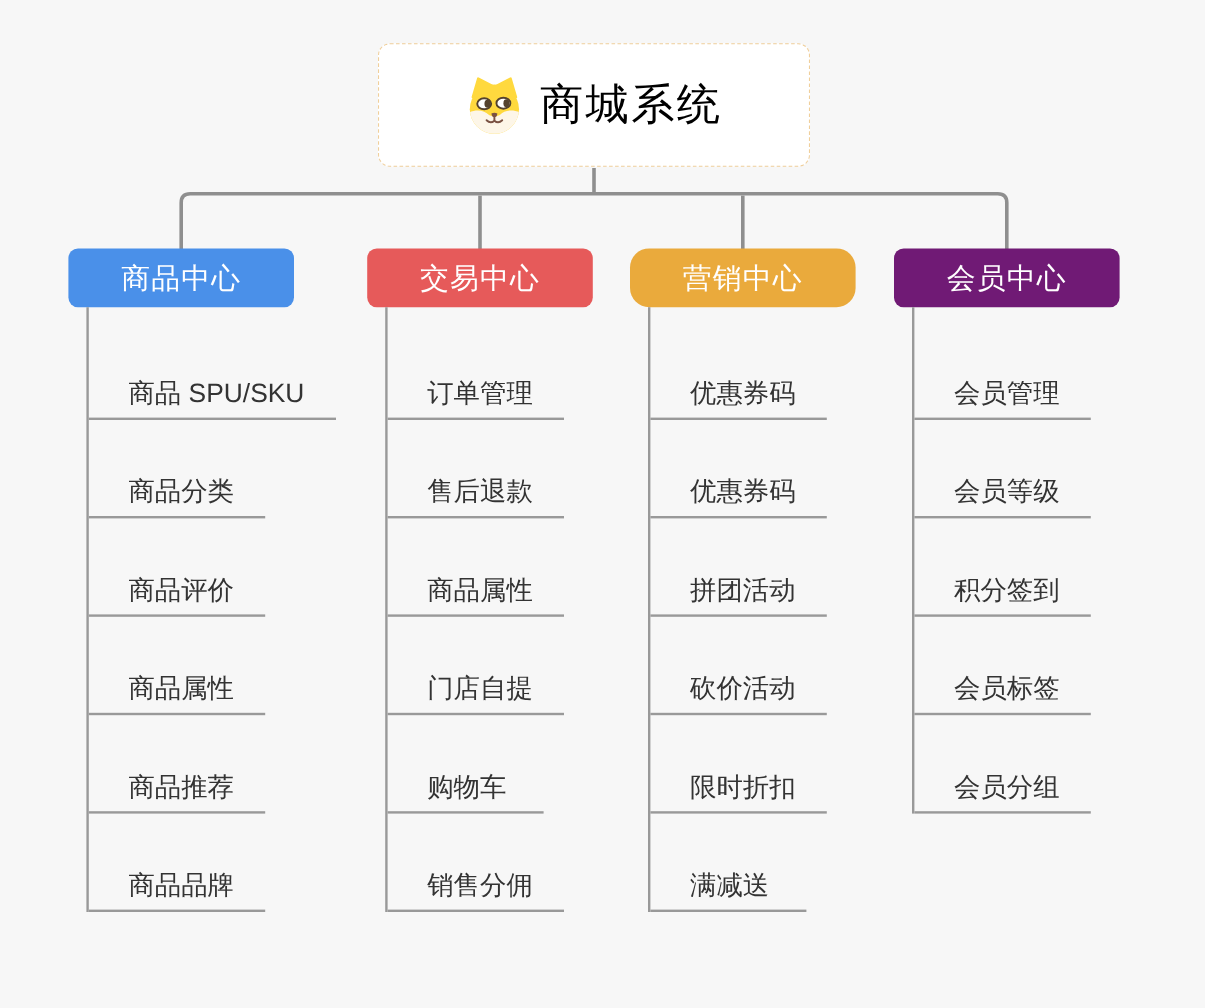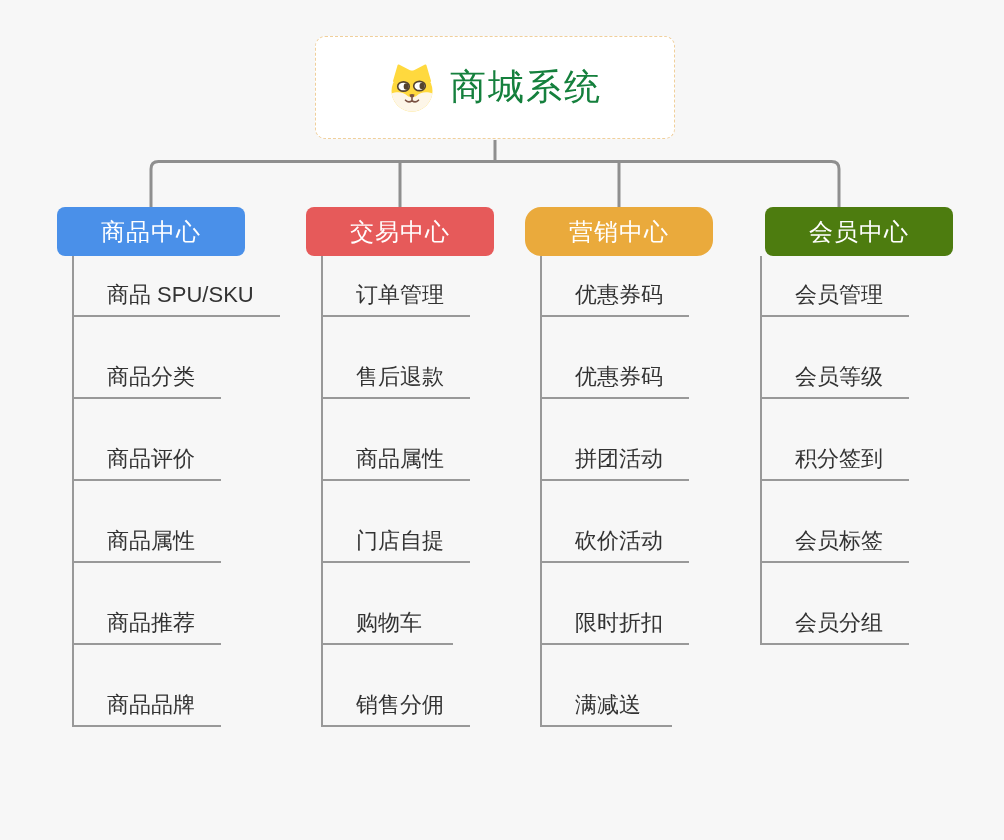--- a/index.html
+++ b/index.html
@@ -26,21 +26,21 @@
     border:1px dashed #f0cf9b;
     border-radius:10px;
     box-sizing:border-box;
     display:flex;
     align-items:center;
     justify-content:center;
     gap:14px;
   }
   .root-title {
     font-size:36px;
-    color:#15803d;
+    color:#000000;
     letter-spacing:2px;
     white-space:nowrap;
   }
   .root-icon { width:48px; height:48px; flex:0 0 auto; }
   
   .branch { position:absolute; top:207px; width:240px; }
   .branch.b1 { left:57px; }
   .branch.b2 { left:306px; }
   .branch.b3 { left:525px; }
   .branch.b4 { left:745px; }
@@ -71,21 +71,21 @@
     align-items:flex-end;
     width:fit-content;
     min-width:130px;
     padding:0 26px 5px 33px;
     border-bottom:2px solid #999999;
     font-size:22px;
     color:#333333;
     white-space:nowrap;
     cursor:default;
   }
-  .child:first-child { height:61px; }
+  .child:first-child { height:94px; }
 </style>
 </head>
 <body>
 
 <div class="canvas">
 
   <svg class="connectors" width="1004" height="840" aria-hidden="true">
     <g fill="none" stroke="#8f8f8f" stroke-width="3">
       <path d="M495 140 L495 161.5"></path>
       <path d="M151 208 L151 169 Q151 161.5 158.5 161.5 L831.5 161.5 Q839 161.5 839 169 L839 208"></path>
@@ -145,21 +145,21 @@
       <div class="child">优惠券码</div>
       <div class="child">优惠券码</div>
       <div class="child">拼团活动</div>
       <div class="child">砍价活动</div>
       <div class="child">限时折扣</div>
       <div class="child">满减送</div>
     </div>
   </div>
 
   <div class="branch b4">
-    <div class="branch-box" style="background: #4d7c0f; margin-left: 20px;">会员中心</div>
+    <div class="branch-box" style="background: #701a75;">会员中心</div>
     <div class="children">
       <div class="child">会员管理</div>
       <div class="child">会员等级</div>
       <div class="child">积分签到</div>
       <div class="child">会员标签</div>
       <div class="child">会员分组</div>
     </div>
   </div>
 
 </div>

